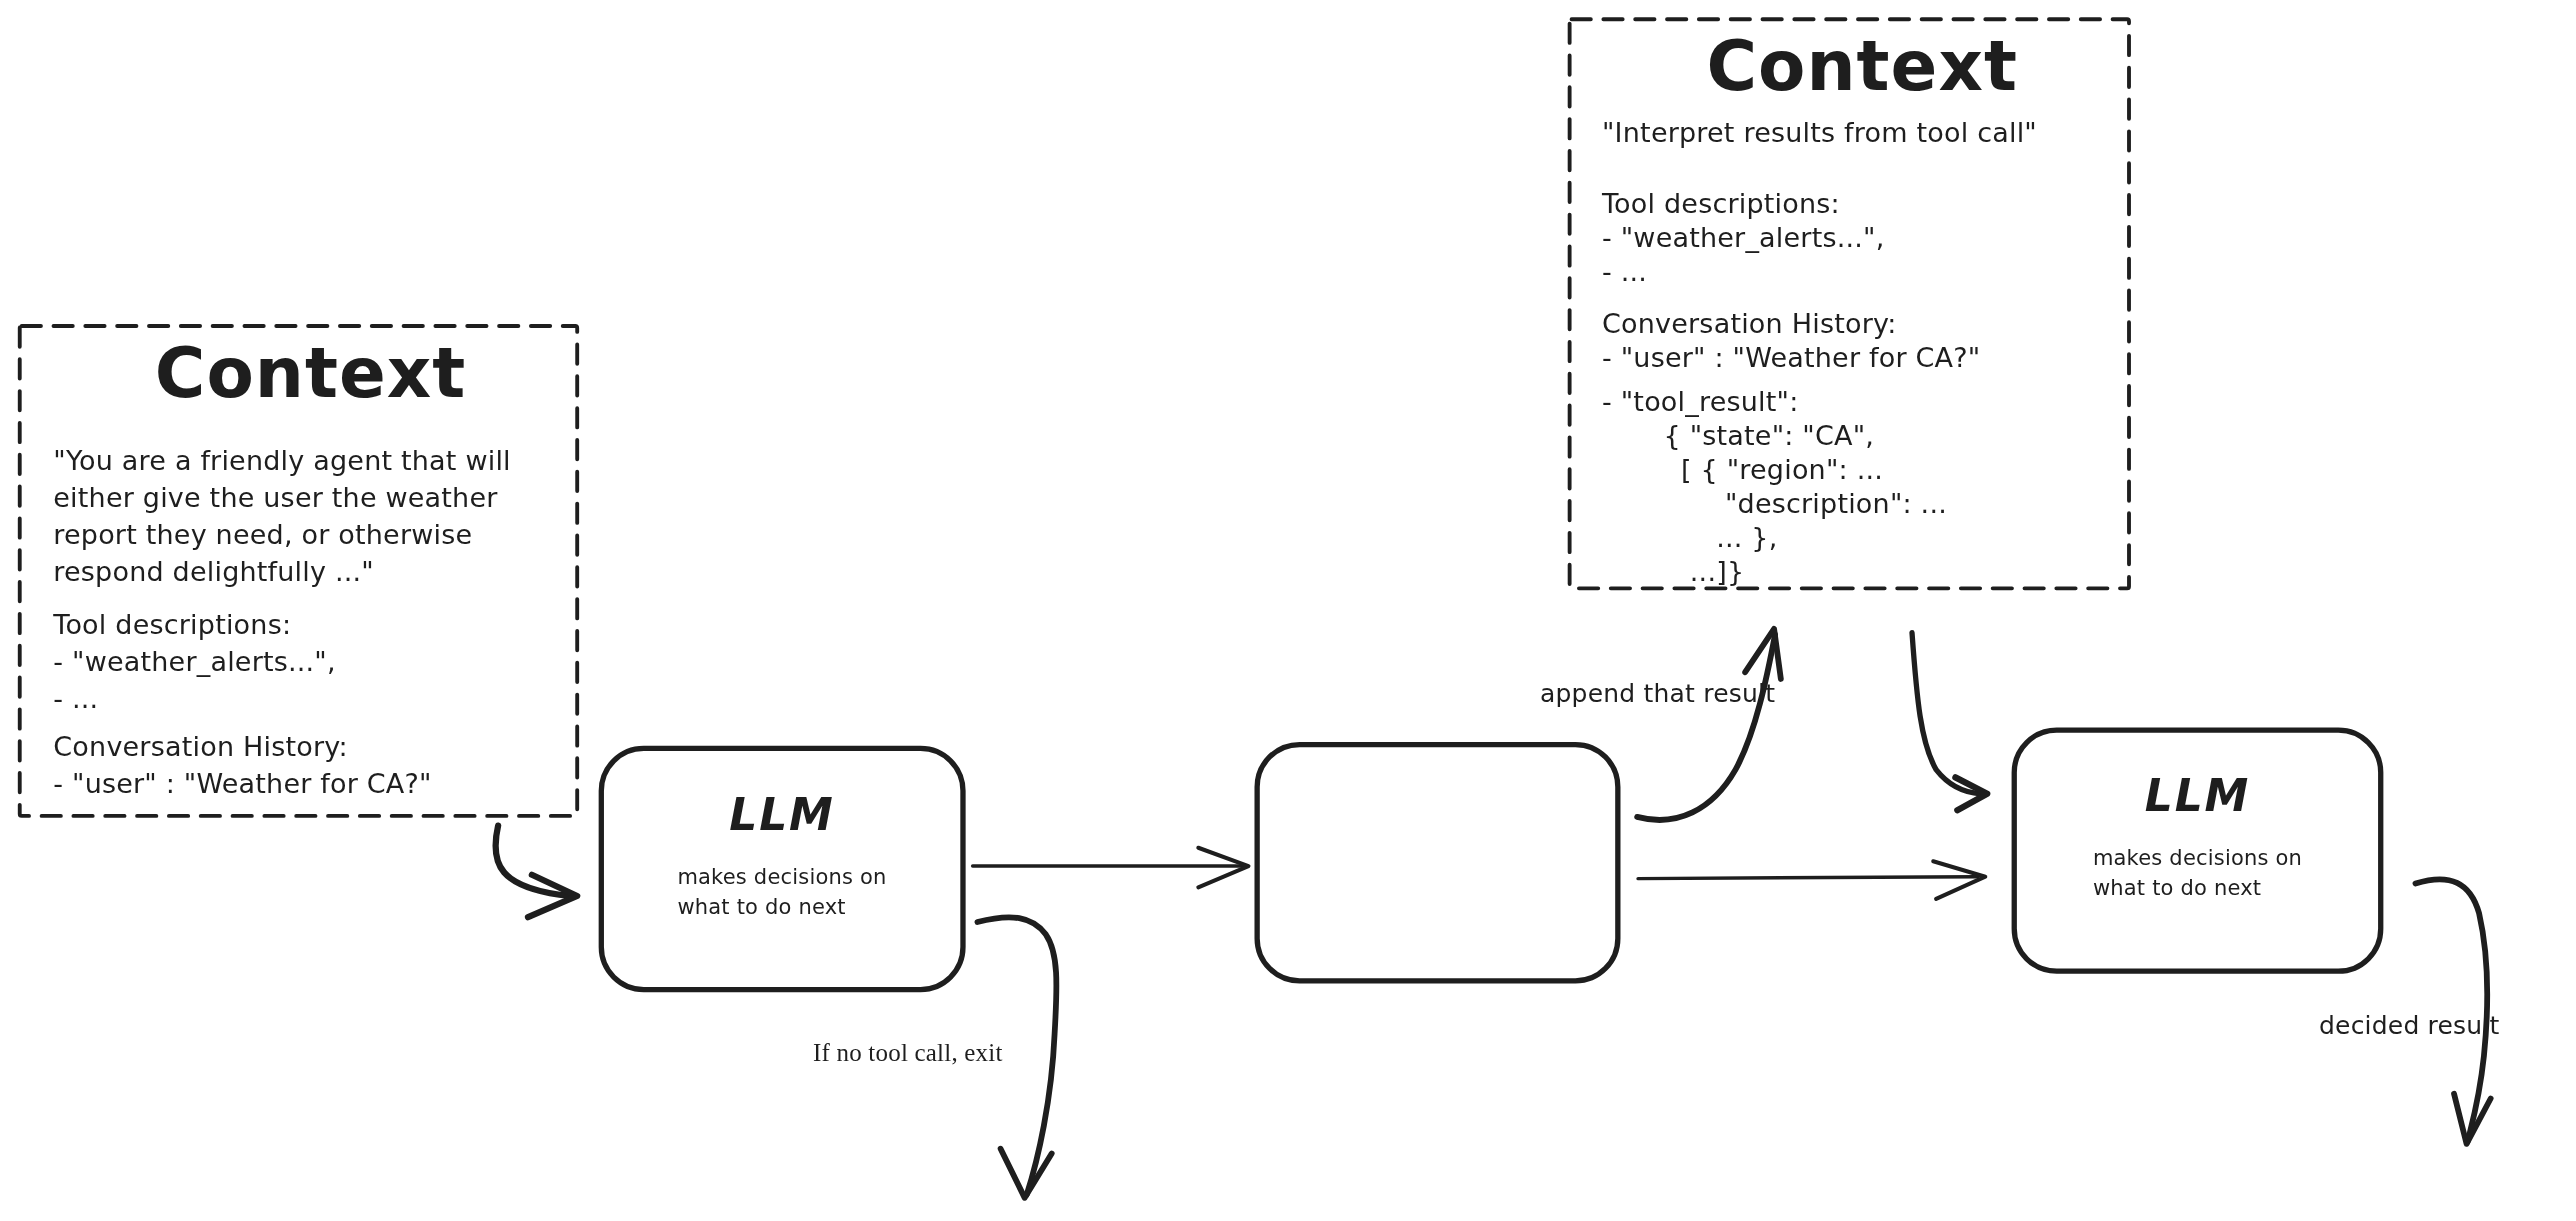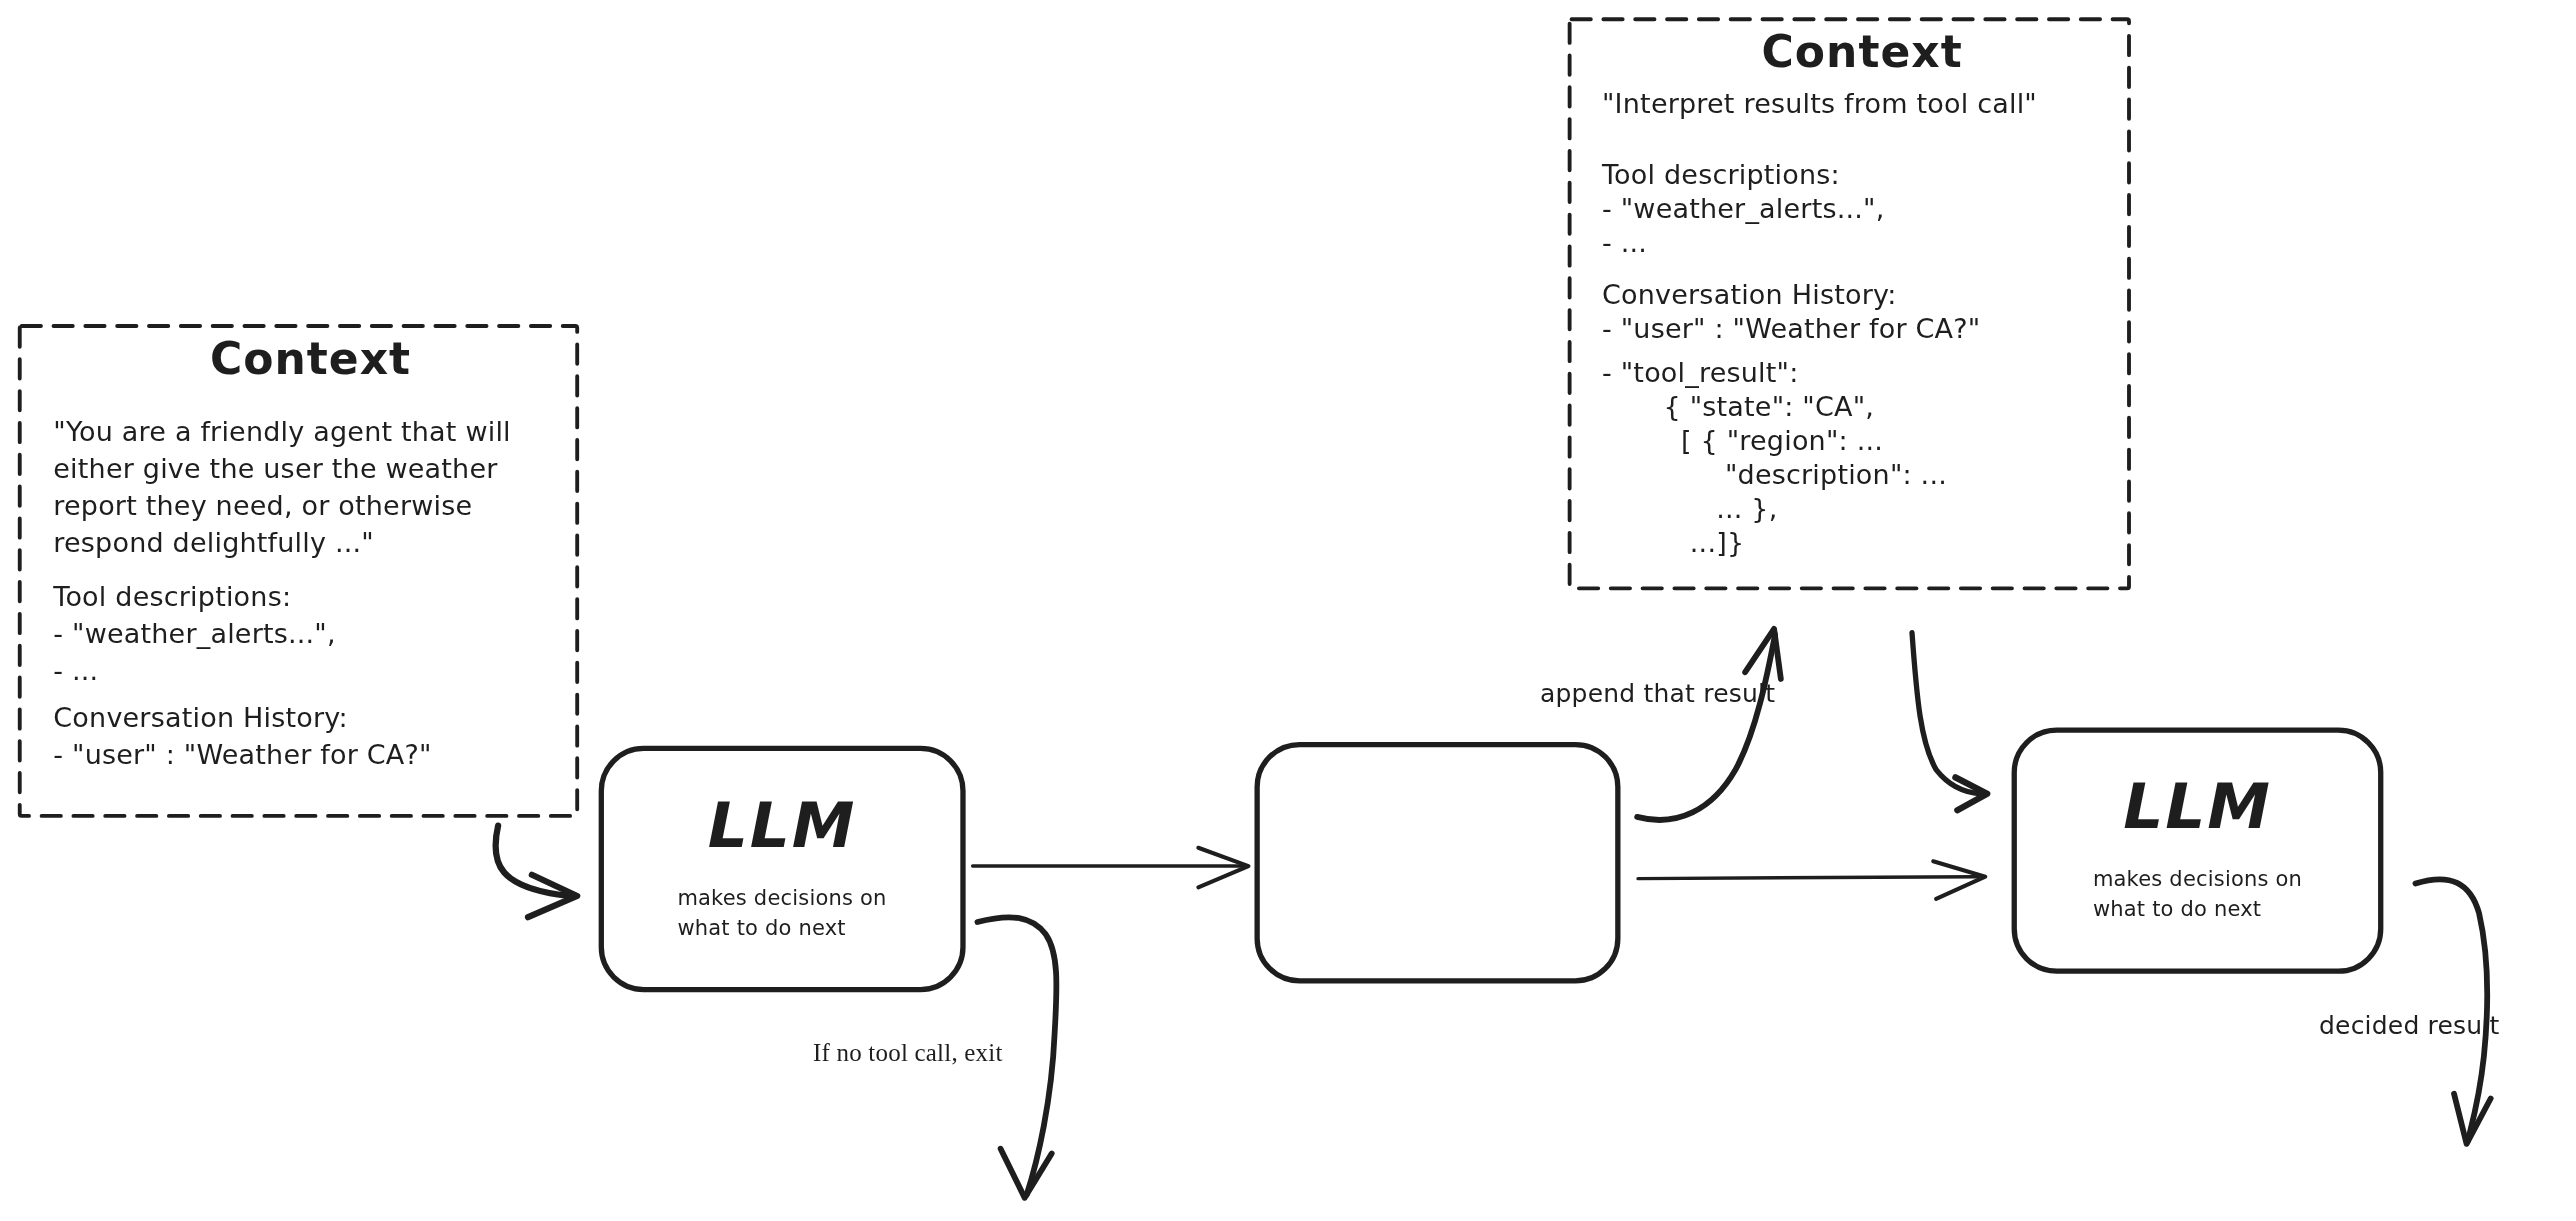--- a/index.html
+++ b/index.html
@@ -29,21 +29,21 @@
     stroke-linejoin: round;
   }
   svg.wires rect.node-rect { fill: #ffffff; stroke-width: 5.5px; }
   svg.wires rect.dashed-rect { stroke-width: 4px; stroke-dasharray: 20 13; }
   .ctx {
     position: absolute;
     box-sizing: border-box;
   }
   .ctx-title {
     text-align: center;
-    font-size: 44px;
+    font-size: 69px;
     font-weight: bold;
     line-height: 1.15;
     margin-top: 7.7px;
     letter-spacing: 1px;
   }
   .ctx-block {
     white-space: pre;
     font-size: 27px;
     letter-spacing: 0.2px;
   }
@@ -60,21 +60,21 @@
   .cr-b4 { margin-top: 9.6px; }
   .node {
     position: absolute;
     box-sizing: border-box;
     display: flex;
     flex-direction: column;
     align-items: center;
     text-align: center;
   }
   .node-title {
-    font-size: 63px;
+    font-size: 44px;
     font-weight: bold;
     line-height: 1.1;
     margin-top: 42px;
     letter-spacing: 1.9px;
   }
   .node-title.italic { font-style: italic; }
   .node-body {
     margin-top: 23px;
     font-size: 21px;
     line-height: 30px;

